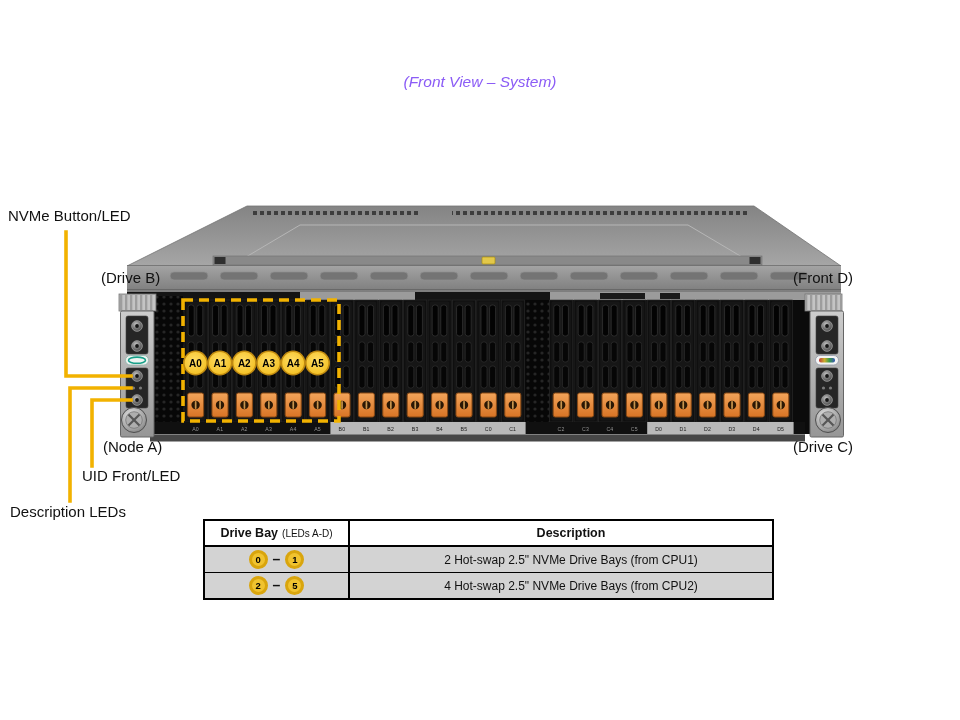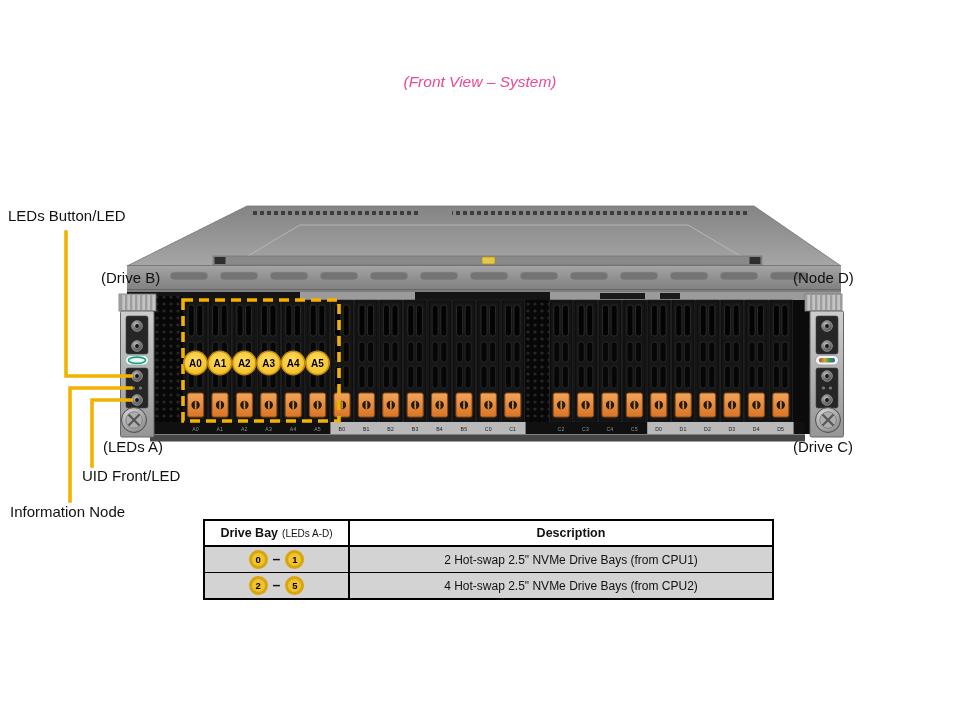--- a/index.html
+++ b/index.html
@@ -1,19 +1,19 @@
 <!DOCTYPE html>
 <html style="--accent-yellow: #F2B200; --badge-gold: #F0C330; --badge-border: #D9A50D; --latch-orange: #E08335; --table-row-gray: #D3D3D3;"><head>
 <meta charset="utf-8">
 <style>
   html,body{margin:0;padding:0;background:#fff;}
   .page{position:relative;width:960px;height:720px;background:#ffffff;overflow:hidden;
         font-family:"Liberation Sans",sans-serif;color:#111;}
   .fig-title{position:absolute;left:0;top:73px;width:100%;text-align:center;
-             font-size:15.5px;font-style:italic;color:#ec4899;}
+             font-size:15.5px;font-style:italic;color:#8b5cf6;}
   .callout{position:absolute;font-size:15px;white-space:nowrap;color:#111;}
   svg text{font-family:"Liberation Sans",sans-serif;}
   .accent-stroke{stroke:var(--accent-yellow);}
   .bay-lbl{font-size:5.2px;text-anchor:middle;letter-spacing:.2px;}
   .lbl-light{fill:#929292;}
   .lbl-dark{fill:#1c1c1c;}
   .circ-txt{font-size:10px;font-weight:bold;text-anchor:middle;fill:#000;}
   
   .dtable{position:absolute;left:203px;top:519px;width:567px;border:2px solid #000;background:#fff;}
   .tr{display:flex;align-items:stretch;}
@@ -275,27 +275,27 @@
       <text x="195.5" y="366.8" class="circ-txt">A0</text>
       <text x="219.9" y="366.8" class="circ-txt">A1</text>
       <text x="244.3" y="366.8" class="circ-txt">A2</text>
       <text x="268.7" y="366.8" class="circ-txt">A3</text>
       <text x="293.1" y="366.8" class="circ-txt">A4</text>
       <text x="317.5" y="366.8" class="circ-txt">A5</text>
     </g>
   </svg>
 
   <div class="fig-title">(Front View – System)</div>
-  <div class="callout" style="left:8px;top:207px">LEDs Button/LED</div>
+  <div class="callout" style="left:8px;top:207px">NVMe Button/LED</div>
   <div class="callout" style="left:101px;top:269px">(Drive B)</div>
-  <div class="callout" style="left:793px;top:269px">(Node D)</div>
-  <div class="callout" style="left:103px;top:438px">(LEDs A)</div>
+  <div class="callout" style="left:793px;top:269px">(Front D)</div>
+  <div class="callout" style="left:103px;top:438px">(Node A)</div>
   <div class="callout" style="left:793px;top:438px">(Drive C)</div>
   <div class="callout" style="left:82px;top:467px">UID Front/LED</div>
-  <div class="callout" style="left:10px;top:503px">Information Node</div>
+  <div class="callout" style="left:10px;top:503px">Description LEDs</div>
 
   <div class="dtable">
     <div class="tr thead">
       <div class="col1">
         <span class="th-main">Drive Bay</span>
         <span class="th-sub">(LEDs A-D)</span>
       </div>
       <div class="col2 th-desc">Description</div>
     </div>
     <div class="tr trow mid">

